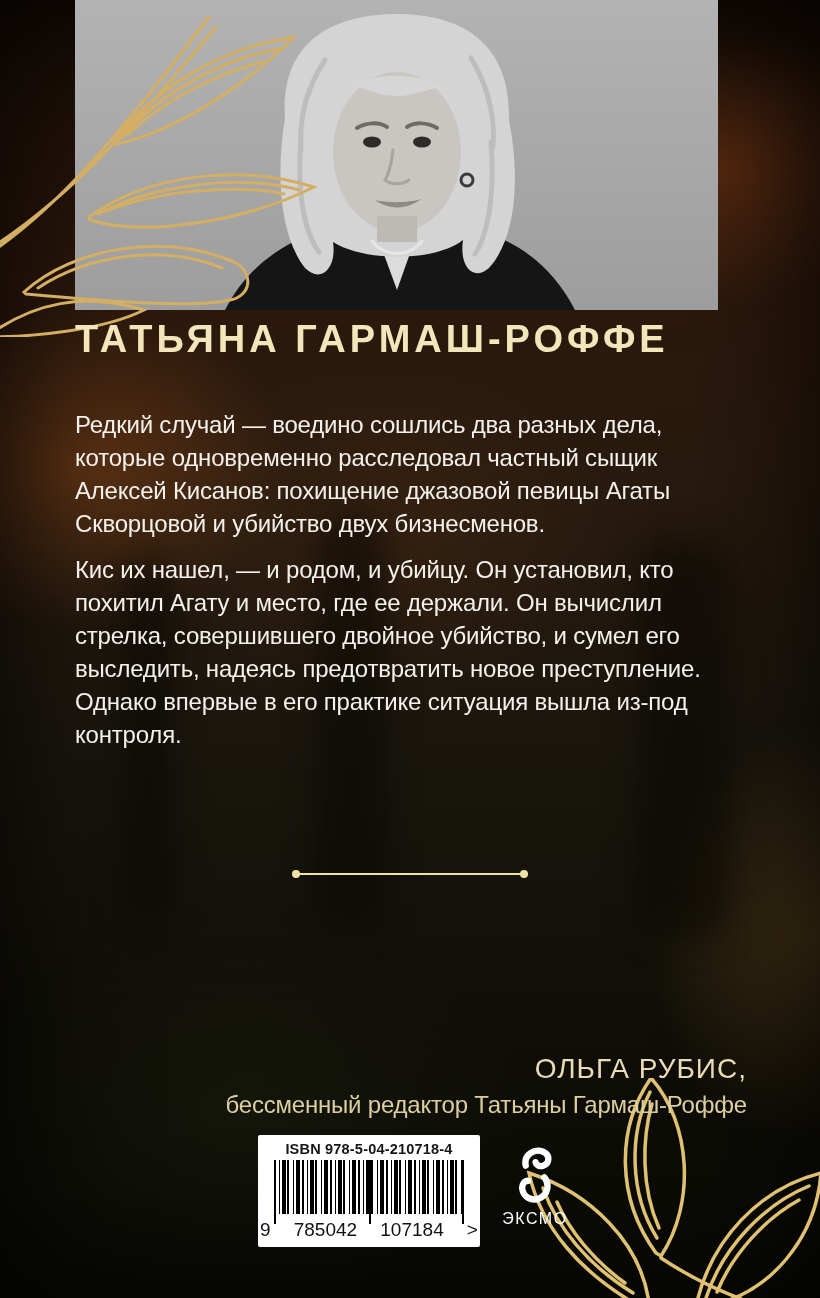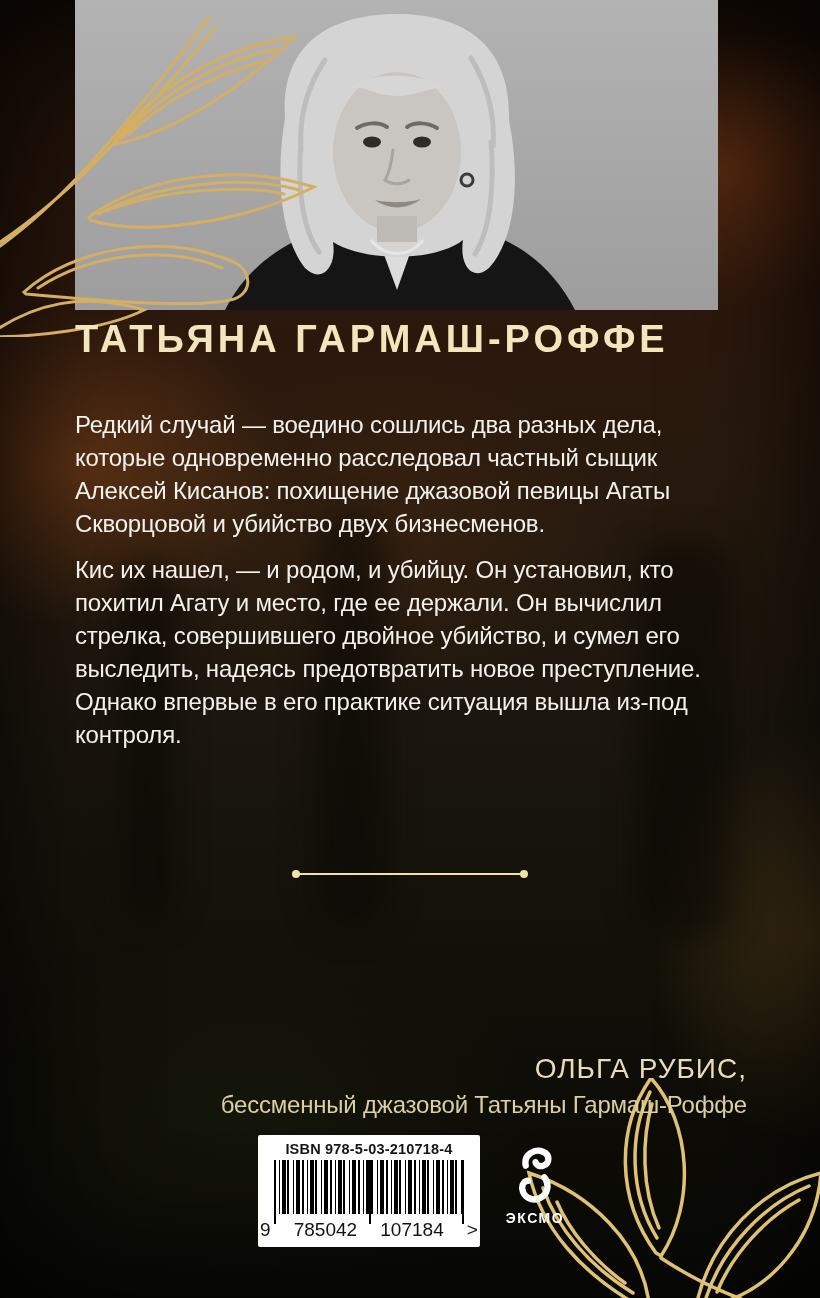--- a/index.html
+++ b/index.html
@@ -64,21 +64,21 @@
   }
   .guard{position:absolute;top:0;width:2px;height:64px;background:#000;}
   .g1{left:0;} .g2{left:50%;} .g3{right:0;}
   .digits{
     display:flex;justify-content:space-between;align-items:flex-end;
     padding:0 2px 0 2px;margin-top:5px;font-size:19px;color:#111;
     font-family:"Liberation Sans",sans-serif;
   }
   .publisher{position:absolute;left:499px;top:1146px;width:72px;text-align:center;z-index:4;}
   .publisher svg{display:block;margin:0 auto;}
-  .pub-name{font-size:14px;font-weight:bold;letter-spacing:1.5px;color:#ffffff;margin-top:6px;}
+  .pub-name{font-size:16px;font-weight:normal;letter-spacing:1.5px;color:#ffffff;margin-top:6px;}
 </style>
 </head>
 <body>
 
 <div class="page">
 
   <div class="trunk t1"></div>
   <div class="trunk t2"></div>
   <div class="trunk t3"></div>
 
@@ -155,25 +155,25 @@
 
   <div class="divider">
     <span class="dot l"></span>
     <span class="line"></span>
     <span class="dot r"></span>
   </div>
 
 
   <div class="signature">
     <p class="sig-name">ОЛЬГА РУБИС,</p>
-    <p class="sig-role">бессменный джазовой Татьяны Гармаш-Роффе</p>
+    <p class="sig-role">бессменный редактор Татьяны Гармаш-Роффе</p>
   </div>
 
   <div class="barcode-box">
-    <div class="isbn">ISBN 978-5-03-210718-4</div>
+    <div class="isbn">ISBN 978-5-04-210718-4</div>
     <div class="bars">
       <span class="guard g1"></span>
       <span class="guard g2"></span>
       <span class="guard g3"></span>
     </div>
     <div class="digits">
       <span>9</span>
       <span>785042</span>
       <span>107184</span>
       <span>&gt;</span>

